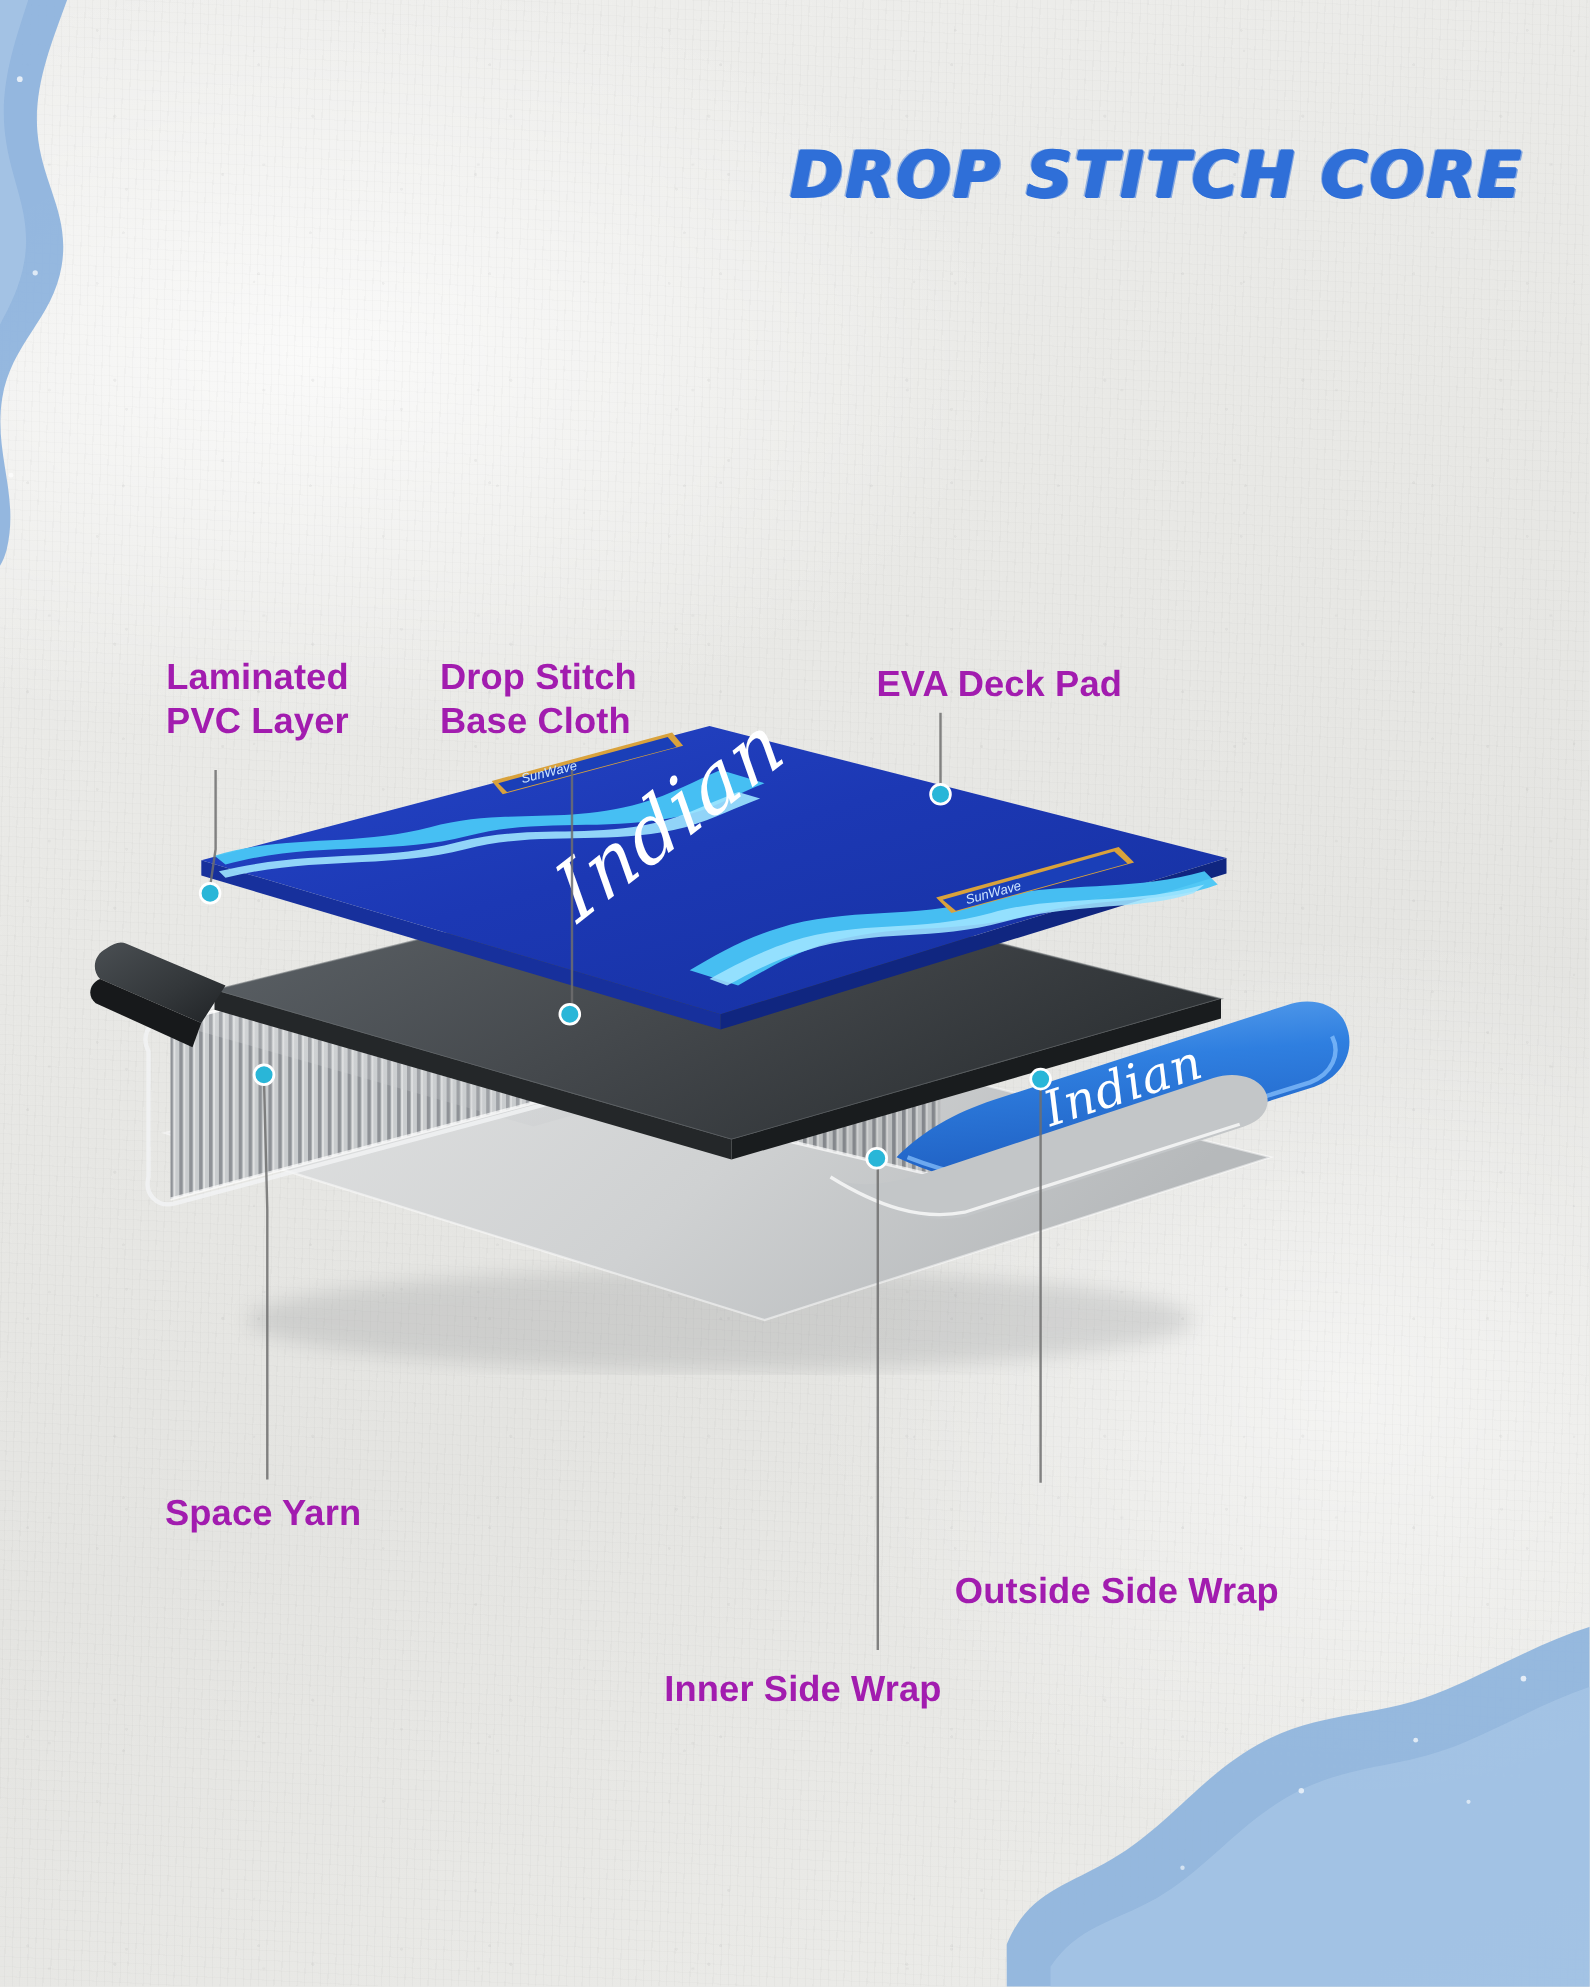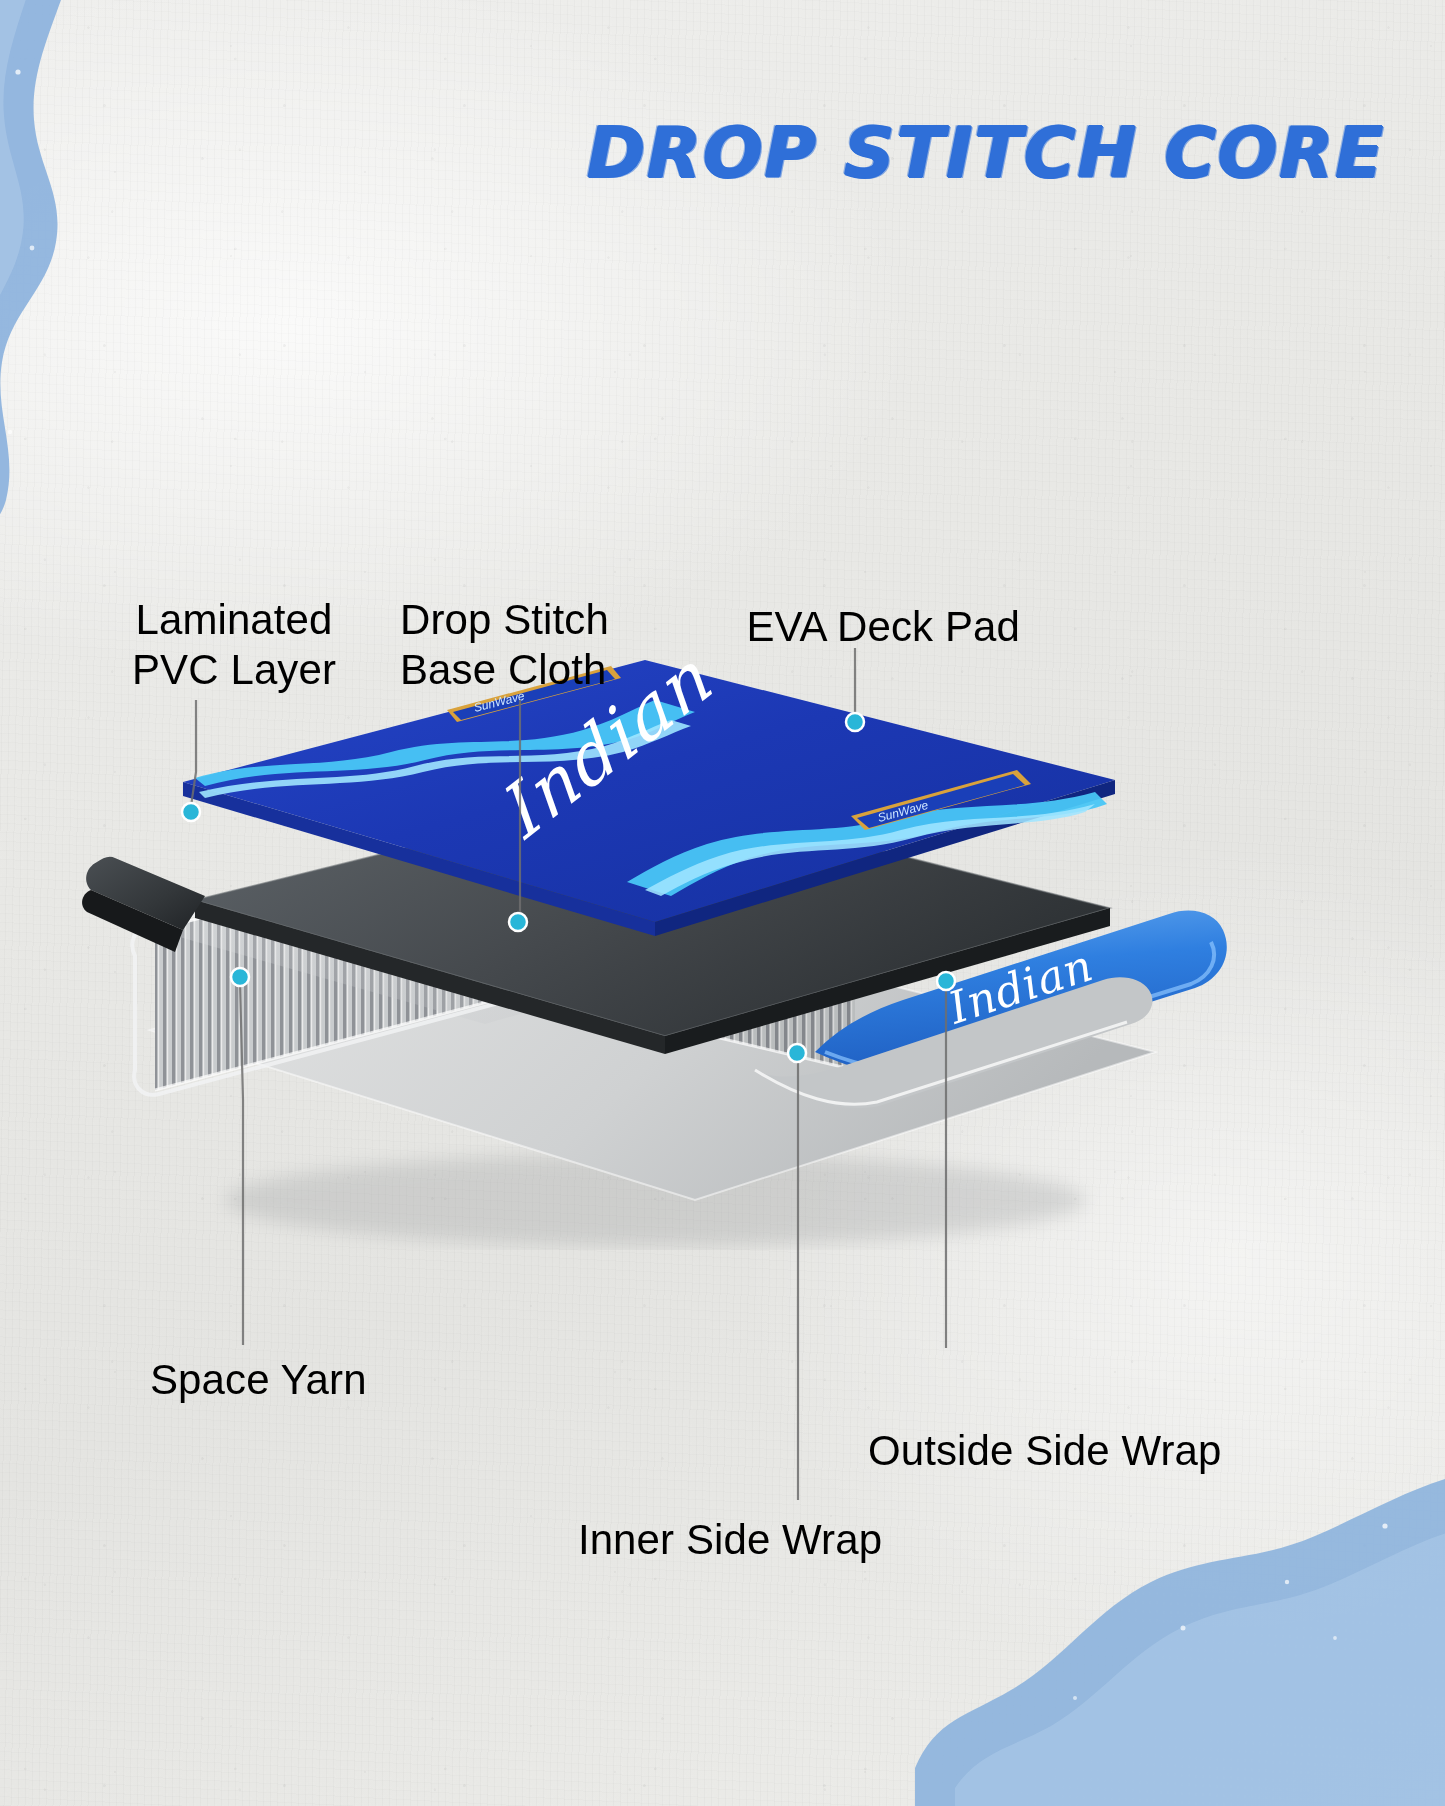--- a/index.html
+++ b/index.html
@@ -48,32 +48,32 @@
     font-family:"DejaVu Sans", sans-serif;
     font-weight:700; font-style:italic;
     color:#2f6fd8;
     letter-spacing:2px;
     line-height:1.00;
     text-shadow:
       1px 0 0 #2f6fd8, -1px 0 0 #2f6fd8, 0 1px 0 #2f6fd8, 0 -1px 0 #2f6fd8,
       2px 1px 0 rgba(47,111,216,.55), -2px -1px 0 rgba(47,111,216,.45);
   }
   #title .l1 { display:block; font-size:82px; }
-  #title .l2 { display:block; font-size:70px; margin-top:6px; }
+  #title .l2 { display:block; font-size:58px; margin-top:18px; }
 
   
   #product { position:absolute; left:55px; top:600px; width:1230px; height:650px; }
 
   
   .label {
     position:absolute;
     font-family:"Liberation Sans", sans-serif;
-    font-size:42px;
-    font-weight:400;
-    color:#000000;
+    font-size:33px;
+    font-weight:700;
+    color:#a21caf;
     line-height:1.20;
     white-space:pre-line;
     letter-spacing:.1px;
   }
   #label-pvc       { left:104px;  top:595px;  width:260px; text-align:center; }
   #label-dropstitch{ left:400px;  top:595px;  width:260px; }
   #label-eva       { left:720px;  top:602px;  width:300px; text-align:right; }
   #label-spaceyarn { left:150px;  top:1355px; width:300px; text-align:left; }
   #label-innerwrap { left:560px;  top:1515px; width:340px; text-align:center; }
   #label-outerwrap { left:868px;  top:1426px; width:360px; text-align:left; }

